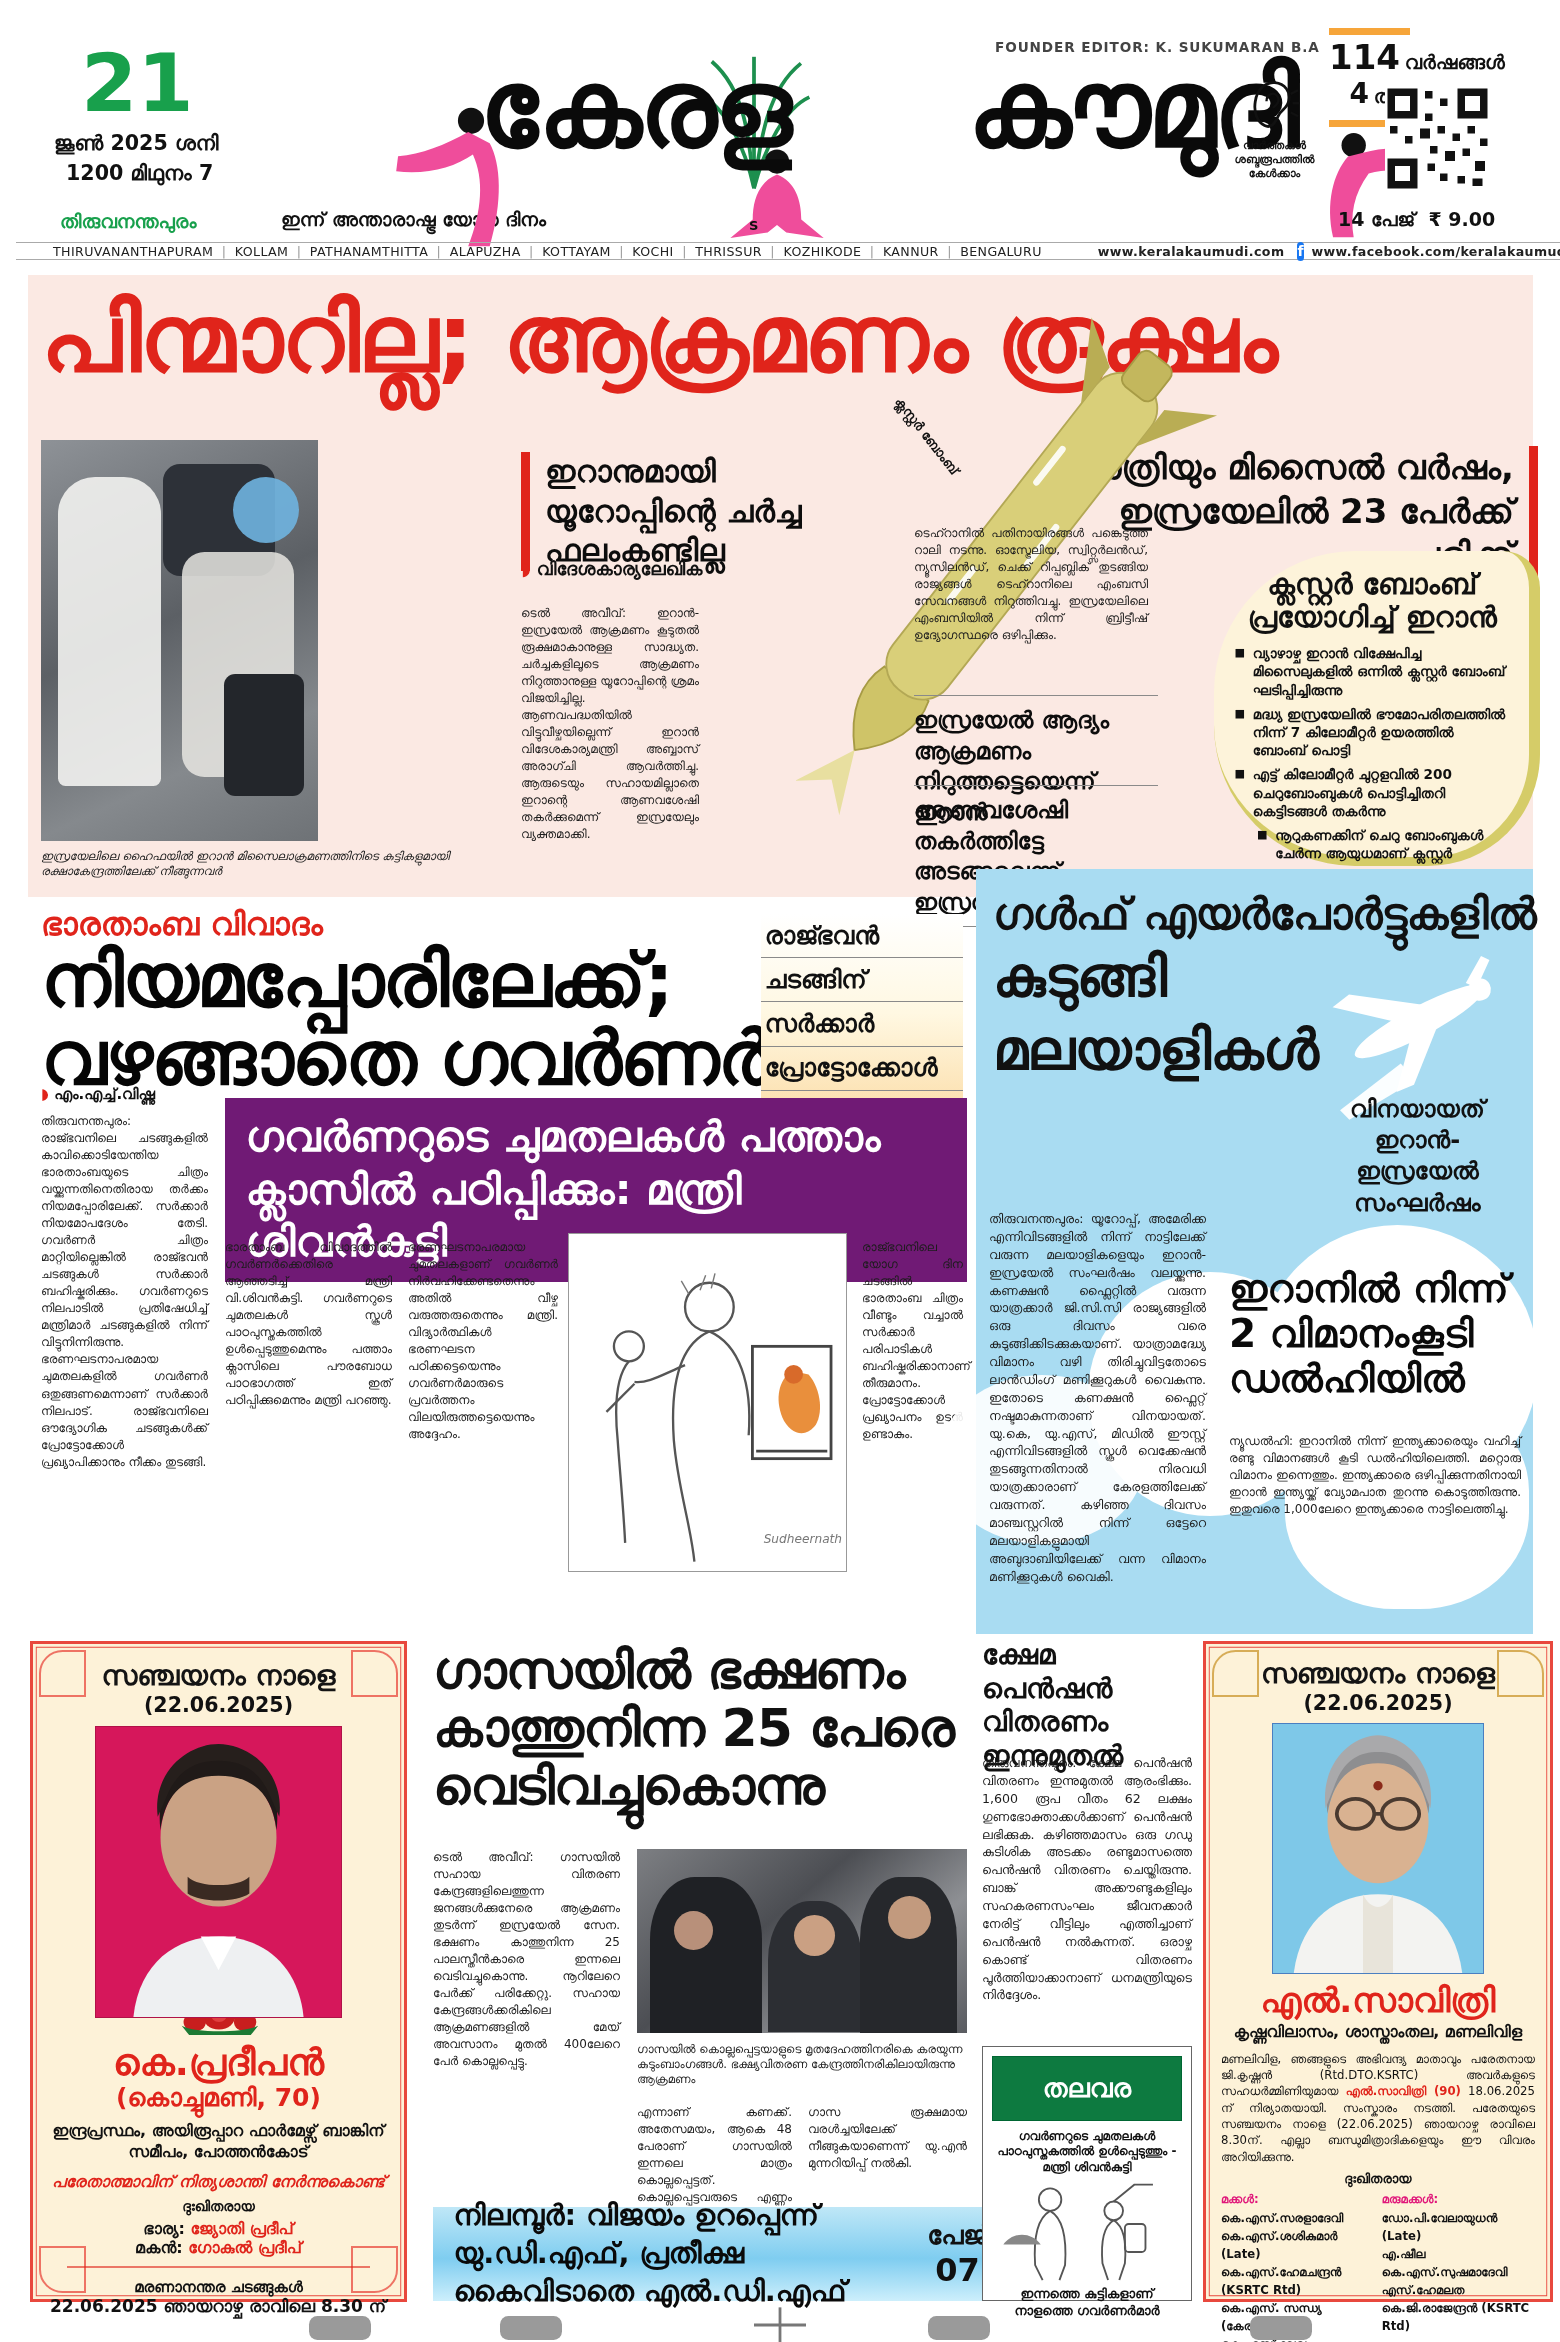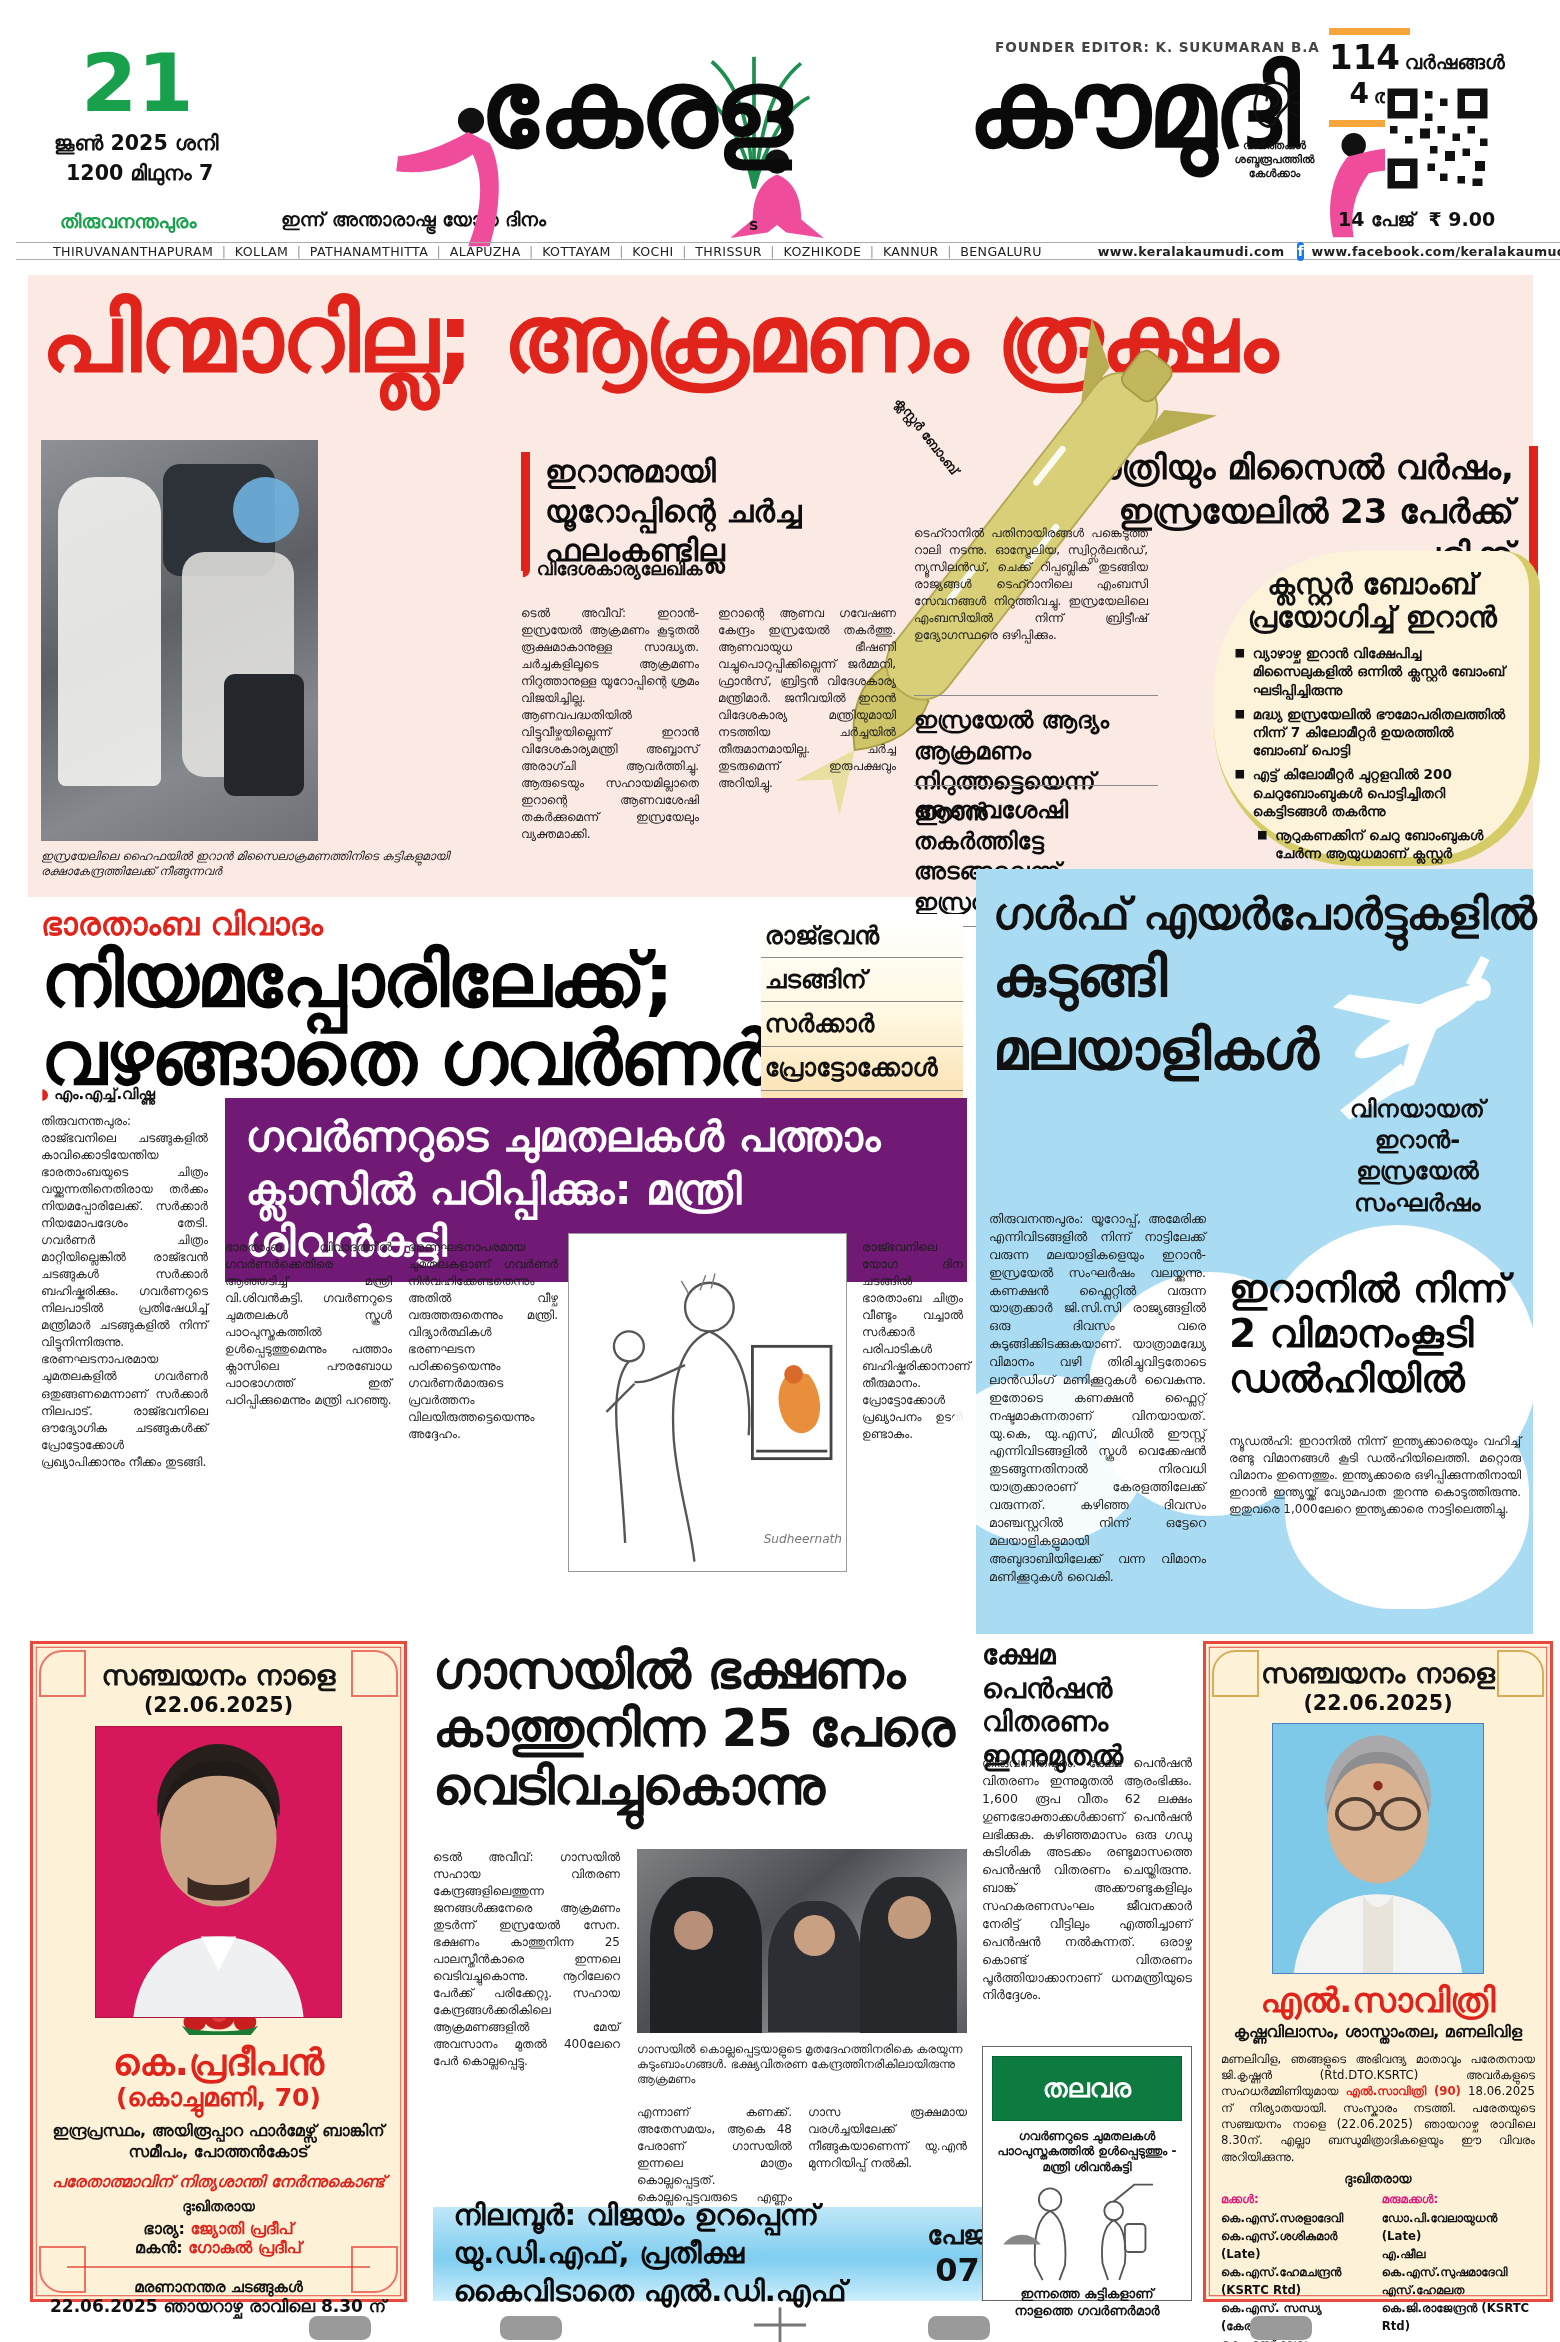--- a/index.html
+++ b/index.html
@@ -194,21 +194,20 @@
         <line x1="212" y1="170" x2="212" y2="215"></line>
           <line x1="258" y1="240" x2="258" y2="290"></line>
           <line x1="216" y1="330" x2="216" y2="372"></line>
       </g>
       <path d="M235 560 L205 625 L235 600 L265 625 Z" fill="#e8dfa0"></path>
     </g>
   </svg>
   <div class="abs" style="left:904px;top:394px;font-size:13px;font-weight:700;transform:rotate(52deg);transform-origin:left top">ക്ലസ്റ്റർ ബോംബ്</div>
 
   <div class="abs bt" style="left:521px;top:605px;width:178px;height:281px">ടെൽ അവീവ്: ഇറാൻ- ഇസ്രയേൽ ആക്രമണം കൂടുതൽ രൂക്ഷമാകാനുള്ള സാദ്ധ്യത. ചർച്ചകളിലൂടെ ആക്രമണം നിറുത്താനുള്ള യൂറോപ്പിന്റെ ശ്രമം വിജയിച്ചില്ല. ആണവപദ്ധതിയിൽ വിട്ടുവീഴ്ചയില്ലെന്ന് ഇറാൻ വിദേശകാര്യമന്ത്രി അബ്ബാസ് അരാഗ്ചി ആവർത്തിച്ചു. ആരുടെയും സഹായമില്ലാതെ ഇറാന്റെ ആണവശേഷി തകർക്കുമെന്ന് ഇസ്രയേലും വ്യക്തമാക്കി.</div>
-  <div class="abs bt" style="left:718px;top:605px;width:178px;height:281px">ഇറാന്റെ ആണവ ഗവേഷണ കേന്ദ്രം ഇസ്രയേൽ തകർത്തു. ആണവായുധ ഭീഷണി വച്ചുപൊറുപ്പിക്കില്ലെന്ന് ജർമ്മനി, ഫ്രാൻസ്, ബ്രിട്ടൻ വിദേശകാര്യ മന്ത്രിമാർ. ജനീവയിൽ ഇറാൻ വിദേശകാര്യ മന്ത്രിയുമായി നടത്തിയ ചർച്ചയിൽ തീരുമാനമായില്ല. ചർച്ച തുടരുമെന്ന് ഇരുപക്ഷവും അറിയിച്ചു.</div>
   <div class="abs bt" style="left:914px;top:525px;width:234px;height:159px">ടെഹ്റാനിൽ പതിനായിരങ്ങൾ പങ്കെടുത്ത റാലി നടന്നു. ഓസ്ട്രേലിയ, സ്വിറ്റ്സർലൻഡ്, ന്യൂസിലൻഡ്, ചെക്ക് റിപ്പബ്ലിക് തുടങ്ങിയ രാജ്യങ്ങൾ ടെഹ്റാനിലെ എംബസി സേവനങ്ങൾ നിറുത്തിവച്ചു. ഇസ്രയേലിലെ എംബസിയിൽ നിന്ന് ബ്രിട്ടീഷ് ഉദ്യോഗസ്ഥരെ ഒഴിപ്പിക്കും.</div>
 
   <div class="abs minihead" style="left:914px;top:695px;width:244px">ഇസ്രയേൽ ആദ്യം ആക്രമണം നിറുത്തട്ടെയെന്ന് ഇറാൻ</div>
   <div class="abs minihead" style="left:914px;top:785px;width:244px;border-bottom:1.9px solid #8a8a8a">ആണവശേഷി തകർത്തിട്ടേ അടങ്ങുവെന്ന് ഇസ്രയേൽ</div>
 
   <div class="abs clusterbox" style="left:1214px;top:551px;width:326px;height:315px;padding:17px 19px 9.4px 20.6px;box-sizing:border-box">
     <div style="font-size:29px;font-weight:900;text-align:center;line-height:1.15;margin-bottom:9.4px">ക്ലസ്റ്റർ ബോംബ് പ്രയോഗിച്ച് ഇറാൻ</div>
     <div class="bullet-row">
         <span class="sq">■</span>
         <span>വ്യാഴാഴ്ച ഇറാൻ വിക്ഷേപിച്ച മിസൈലുകളിൽ ഒന്നിൽ ക്ലസ്റ്റർ ബോംബ് ഘടിപ്പിച്ചിരുന്നു</span>

